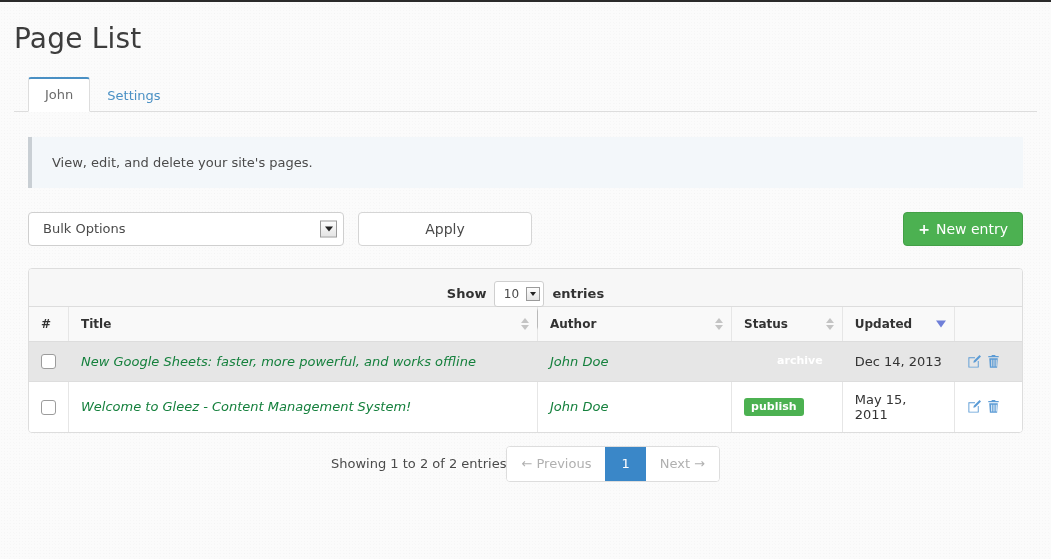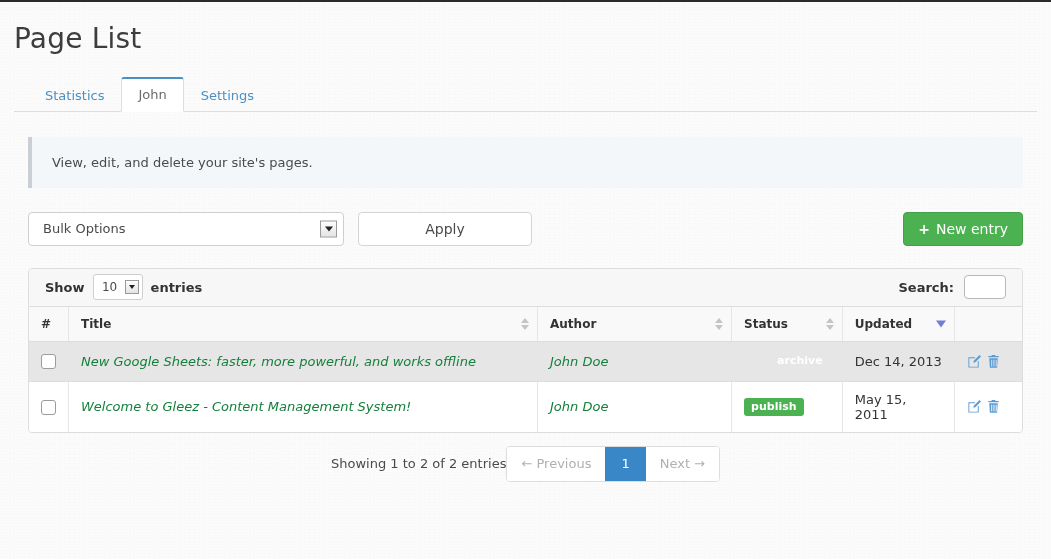--- a/index.html
+++ b/index.html
@@ -174,20 +174,21 @@
   }
   .panel-top {
     display: flex;
     align-items: center;
     justify-content: space-between;
     padding: 12px 16px;
     background: #f7f7f7;
     border-bottom: 1px solid #dddddd;
     height: 38px;
     box-sizing: border-box;
+    flex-direction: column;
   }
   .show-entries {
     display: flex;
     align-items: center;
     font-size: 13px;
     font-weight: bold;
     color: #333333;
     gap: 8px;
   }
   .mini-select {
@@ -382,21 +383,20 @@
   }
 </style>
 </head>
 <body>
 
 <div class="page">
 
   <h1 class="page-title">Page List</h1>
 
   <div class="tabs">
-    <div class="tab">Statistics</div>
     <div class="tab active">John</div>
     <div class="tab">Settings</div>
   </div>
 
   <div class="alert">
     <span>View, edit, and delete your site's pages.</span>
   </div>
 
   <div class="toolbar">
     <div class="select-bulk">

